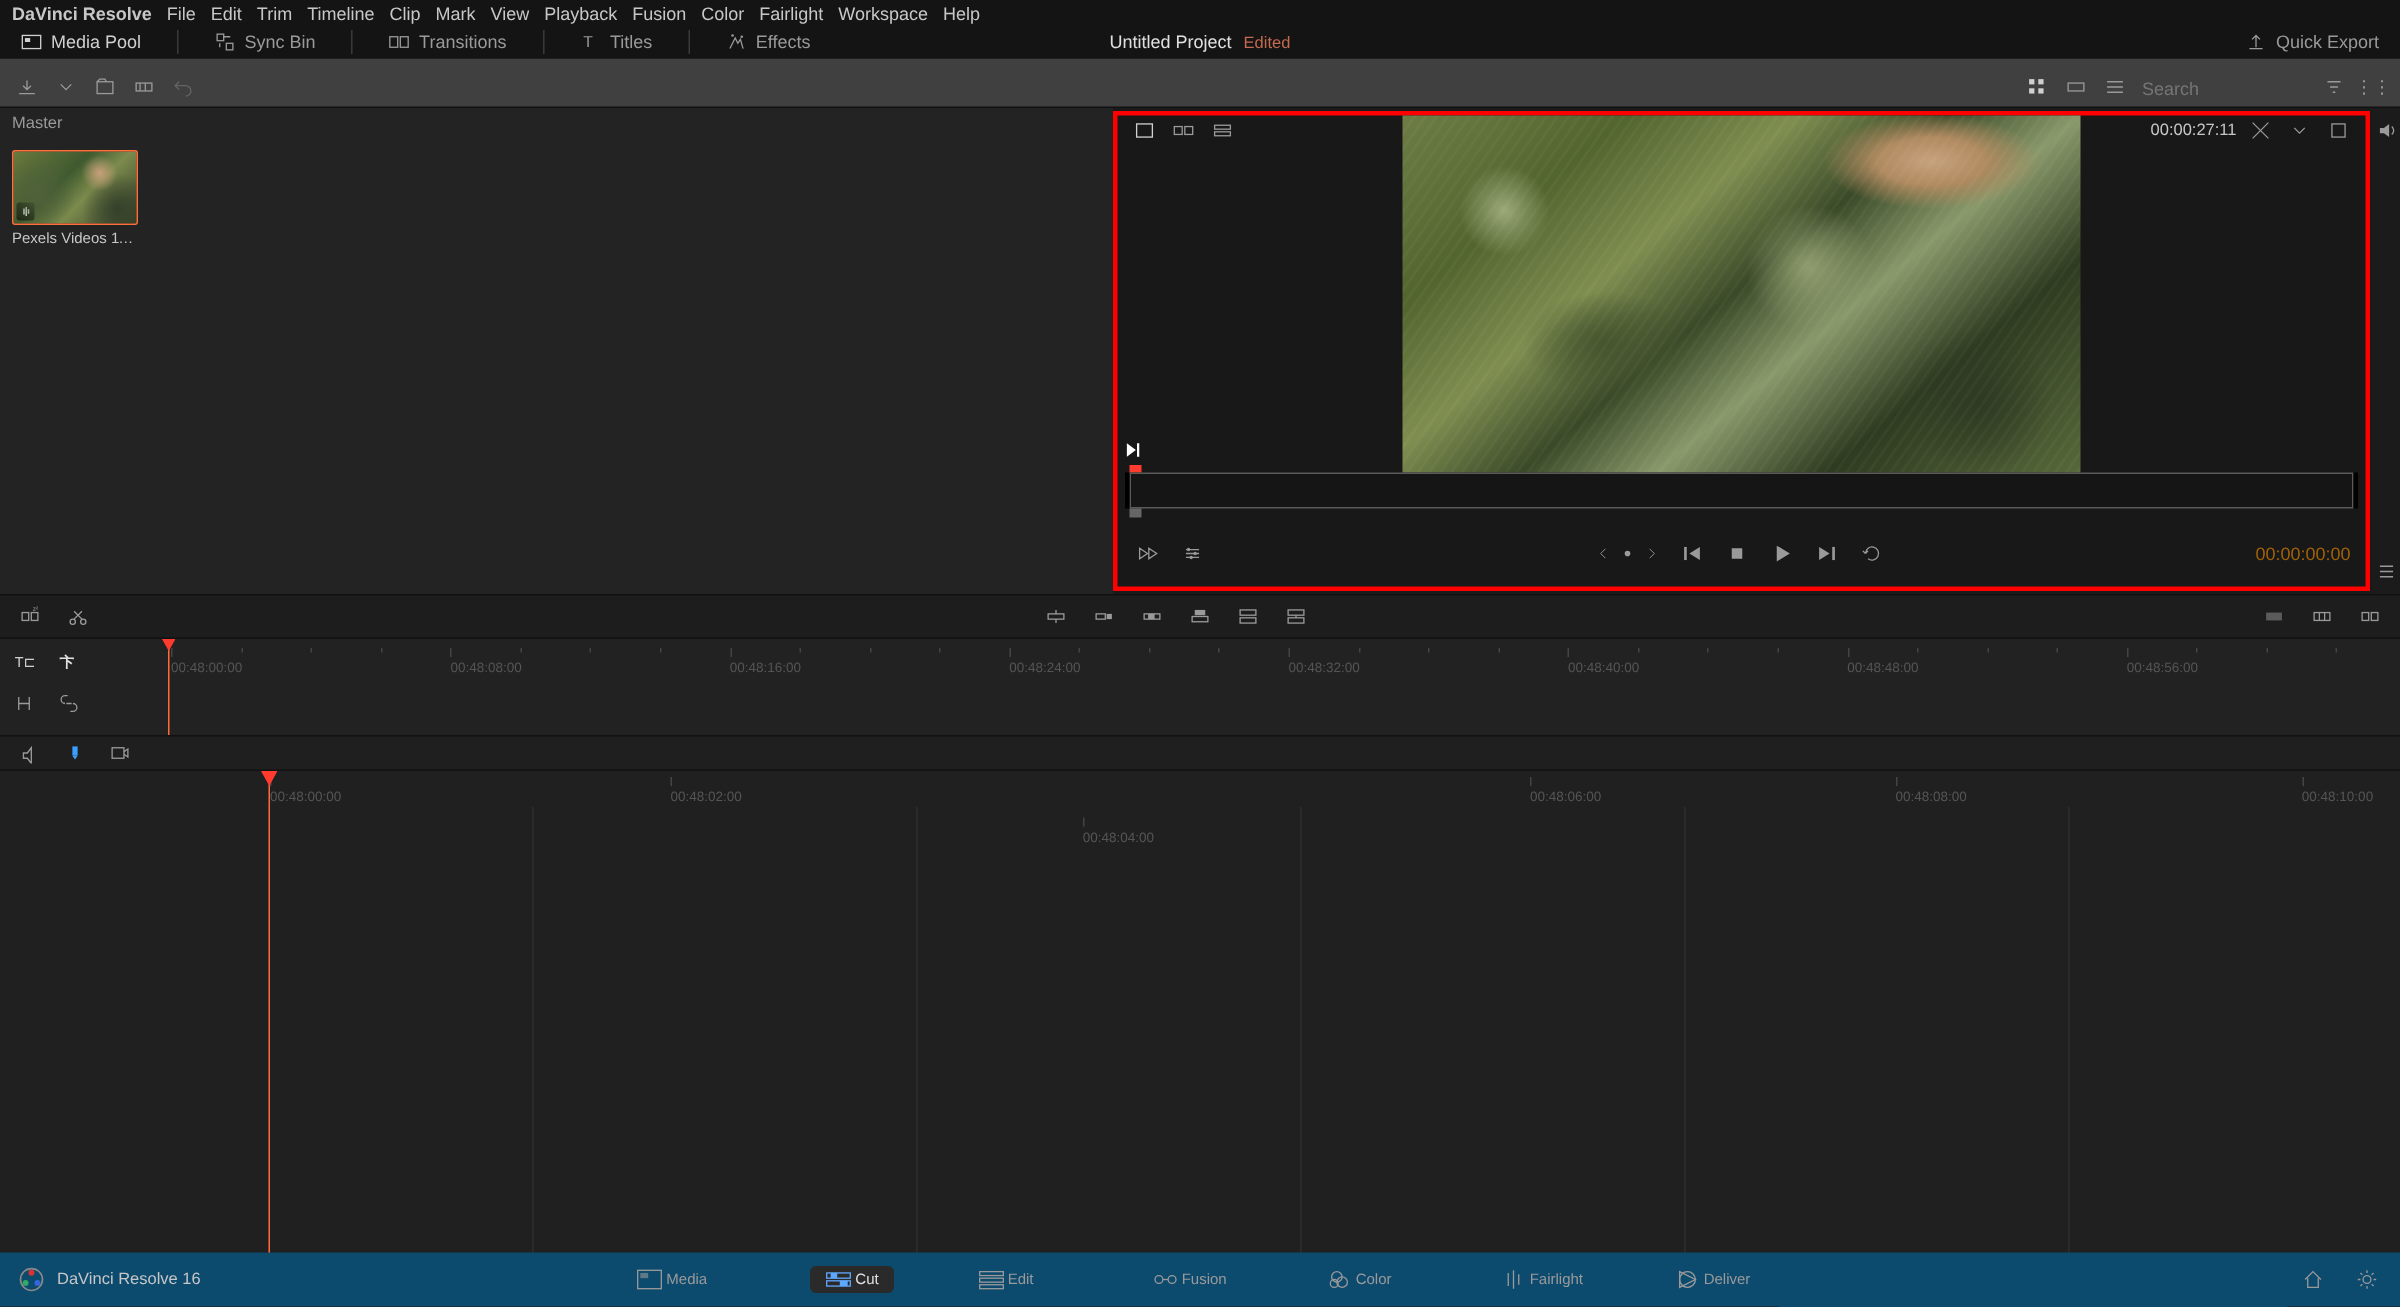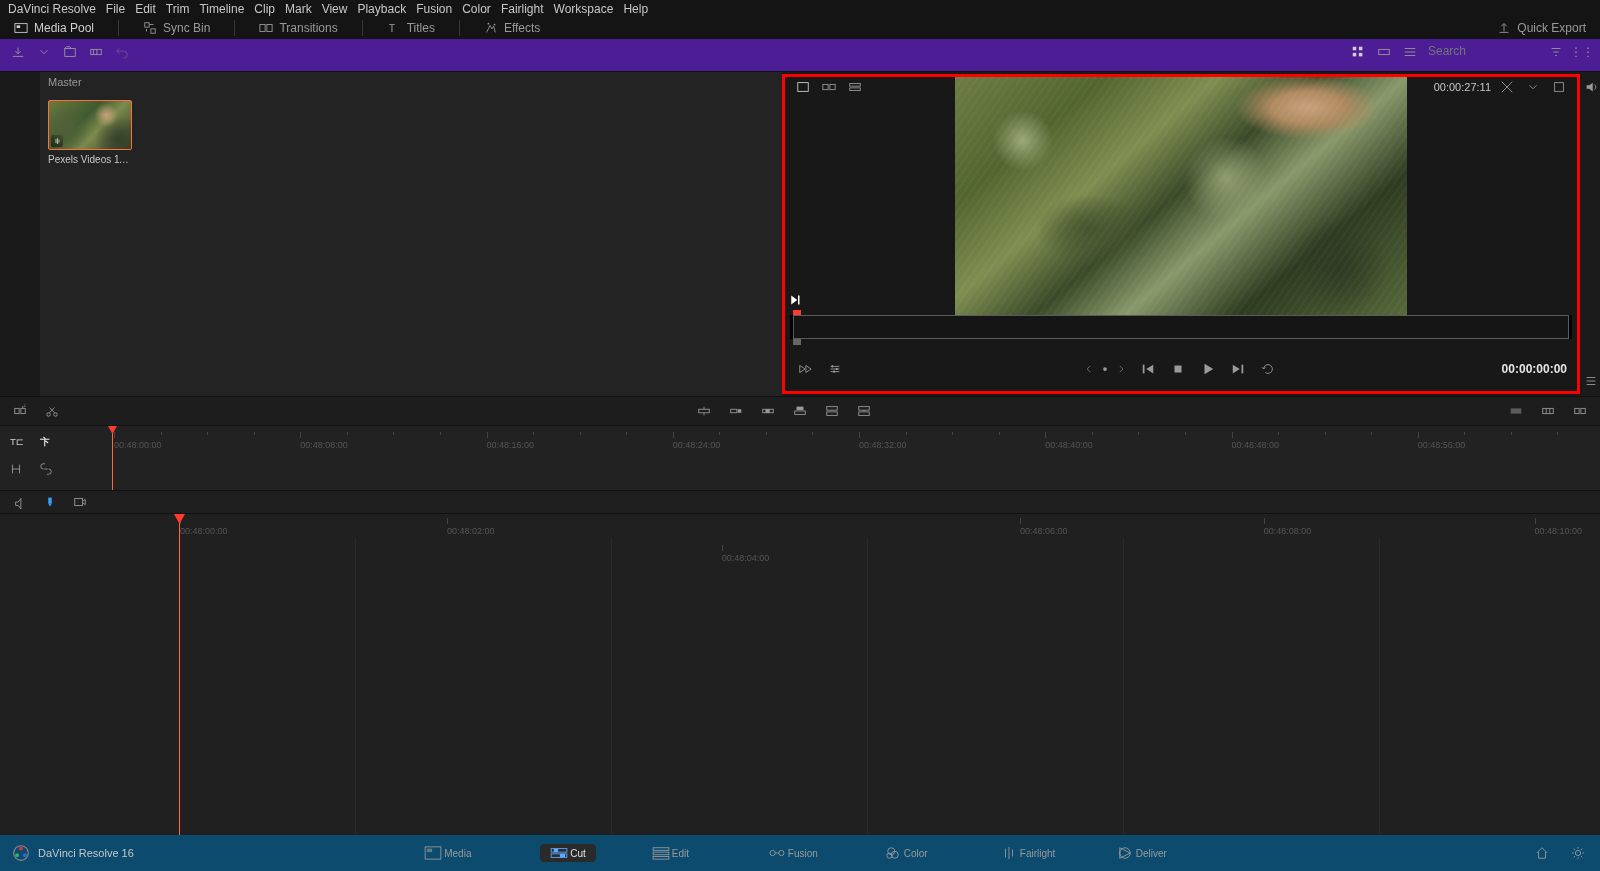--- a/index.html
+++ b/index.html
@@ -20,28 +20,28 @@
   .menubar span{cursor:default;}
   
   .topline{height:22px;display:flex;align-items:center;justify-content:space-between;padding:0 8px;background:#141414;}
   .topline-left,.topline-right{display:flex;align-items:center;gap:18px;}
   .tool-tab{display:flex;align-items:center;gap:6px;color:var(--txt1);padding:2px 6px;}
   .tool-tab.active{color:var(--highlight);align-items:flex-end;}
   .divider{width:1px;height:16px;background:#3a3a3a;}
   .project-title{position:absolute;left:0;right:0;text-align:center;color:#e0e0e0;pointer-events:none;}
   .project-title .edited{color:#c46a4f;margin-left:8px;font-size:11px;}
   
-  .pool-toolbar{height:24px;display:flex;align-items:flex-start;gap:6px;padding:4px 8px;background:#4c1d95;border-bottom:1px solid #111;}
+  .pool-toolbar{height:24px;display:flex;align-items:flex-end;gap:6px;padding:4px 8px;background:#404040;border-bottom:1px solid #111;}
   .pool-toolbar .spacer{flex:1;}
   .pool-toolbar input.search{background:transparent;border:none;color:var(--txt0);outline:none;font-size:12px;width:110px;}
   .icon-btn{display:inline-flex;align-items:center;justify-content:center;width:20px;height:18px;color:var(--txt1);}
   .icon-btn.active{color:var(--highlight);}
   .svgicon{width:14px;height:14px;display:block;}
   
-  .main{display:flex;height:324px;padding-left:40px;}
+  .main{display:flex;height:324px;}
   .bin{width:742px;background:#232323;display:flex;flex-direction:column;}
   .bin-header{padding:4px 8px;color:var(--txt1);font-size:11px;}
   .bin-body{flex:1;padding:8px;}
   .clip-thumb{width:82px;height:48px;border:1px solid #ff6f3a;border-radius:2px;position:relative;overflow:hidden;background:linear-gradient(135deg,#6b7a3e 0%,#3f5a2f 40%,#7c8b4d 60%,#2f3b25 100%);}
   .clip-thumb::after{content:"";position:absolute;inset:0;background:
     radial-gradient(circle at 70% 30%,#c7a07a 0%,transparent 18%),
     radial-gradient(circle at 20% 60%,#50613a 0%,transparent 35%),
     radial-gradient(circle at 85% 80%,#35402a 0%,transparent 30%);}
   .clip-thumb .audio-badge{position:absolute;left:2px;bottom:2px;width:12px;height:12px;background:#000000a0;border-radius:2px;display:flex;align-items:center;justify-content:center;}
   .clip-label{width:82px;margin-top:4px;font-size:10px;color:var(--txt0);text-align:center;white-space:nowrap;overflow:hidden;text-overflow:ellipsis;}
@@ -65,21 +65,21 @@
     repeating-linear-gradient(125deg,rgba(255,255,255,0.03) 0 2px,transparent 2px 6px);}
   .skip-marker{position:absolute;left:4px;bottom:82px;color:#fff;}
   .scrub{position:absolute;left:8px;right:8px;bottom:52px;height:22px;border:1px solid #5a5a5a;background:#151515;}
   .scrub-playhead-top{position:absolute;left:8px;bottom:75px;width:8px;height:6px;background:#ff3b2f;}
   .scrub-handle{position:absolute;top:-1px;bottom:-1px;width:3px;background:#000;}
   .scrub-handle.left{left:-4px;}
   .scrub-handle.right{right:-4px;}
   .scrub-dot-bot{position:absolute;left:8px;bottom:46px;width:8px;height:6px;background:#666;}
   .viewer-controls{position:absolute;left:0;right:0;bottom:6px;height:32px;display:flex;align-items:center;justify-content:center;gap:12px;}
   .viewer-controls .left-tools{position:absolute;left:10px;display:flex;gap:10px;align-items:center;}
-  .viewer-controls .right-tc{position:absolute;right:10px;color:#e5e5e5;font-size:12px;font-weight:bold;}
+  .viewer-controls .right-tc{position:absolute;right:10px;color:#a16207;font-size:12px;}
   .transport{display:flex;gap:10px;align-items:center;}
   .jog{display:flex;gap:6px;align-items:center;color:var(--txt1);}
   .right-rail{width:18px;background:#1b1b1b;display:flex;flex-direction:column;align-items:center;padding-top:6px;gap:6px;}
   
   .midrow{height:28px;background:#1d1d1d;display:flex;align-items:center;padding:0 10px;gap:12px;border-top:1px solid #111;border-bottom:1px solid #111;}
   .midrow .spacer{flex:1;}
   
   .timeline-ov{height:64px;background:#222;position:relative;border-bottom:1px solid #111;}
   .timeline-ov .tools{position:absolute;left:6px;top:6px;display:flex;gap:10px;}
   .timeline-ov .ruler{position:absolute;left:100px;right:0;top:6px;height:14px;color:#555;font-size:9px;}
@@ -106,21 +106,21 @@
   .stack{display:flex;flex-direction:column;height:100%;}
   .grow{flex:1;}
   .timeline-area{display:flex;flex-direction:column;height:calc(871px - 17px - 22px - 32px - 324px - 36px);}
 </style>
 </head>
 <body>
 
 <div class="stack">
 
   <div class="menubar" id="menubar">
-      <span style="font-weight: 400; text-align: center;">DaVinci Resolve</span>
+      <span style="font-weight: 700; text-align: center;">DaVinci Resolve</span>
       <span>File</span>
       <span>Edit</span>
       <span>Trim</span>
       <span>Timeline</span>
       <span>Clip</span>
       <span>Mark</span>
       <span>View</span>
       <span>Playback</span>
       <span>Fusion</span>
       <span>Color</span>
@@ -165,20 +165,23 @@
       <div class="divider"></div>
       <div class="tool-tab">
         <svg class="svgicon" viewBox="0 0 16 16">
             <path d="M3 13l4-8 2 4 2-3 2 7" fill="none" stroke="currentColor"></path>
             <circle cx="5" cy="3" r="1" fill="currentColor"></circle>
             <circle cx="12" cy="4" r="1" fill="currentColor"></circle>
           </svg>
         <span>Effects</span>
       </div>
     </div>
+    <div class="project-title">
+      <span>Untitled Project</span><span class="edited">Edited</span>
+    </div>
     <div class="topline-right">
       <div class="tool-tab">
         <svg class="svgicon" viewBox="0 0 16 16">
             <path d="M8 12V3M5 6l3-3 3 3M3 13h10" fill="none" stroke="currentColor"></path>
           </svg>
         <span>Quick Export</span>
       </div>
     </div>
   </div>
 

